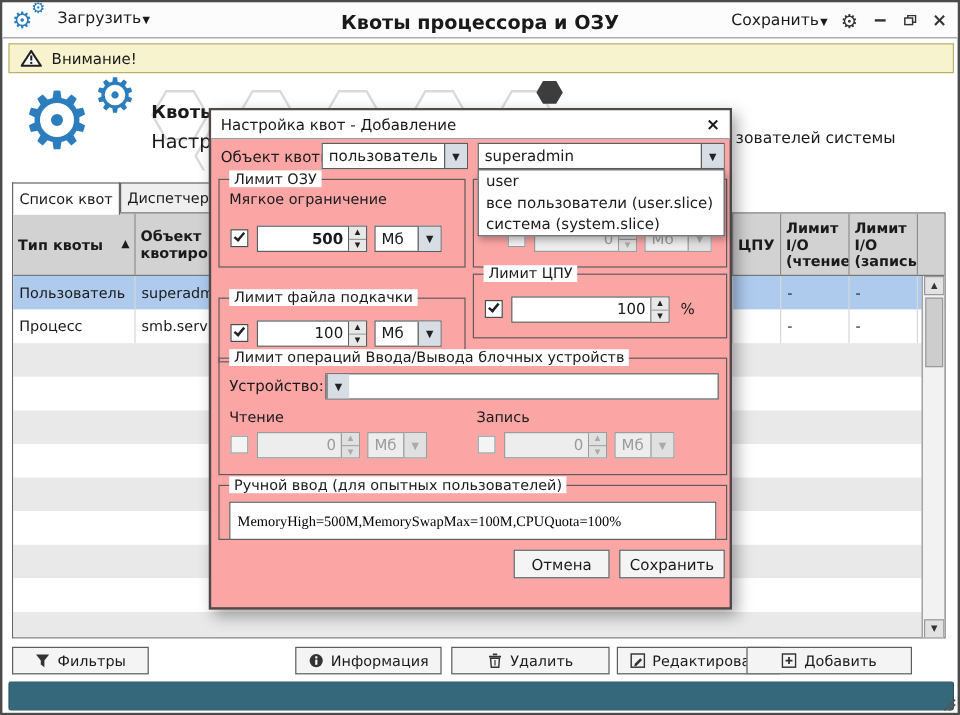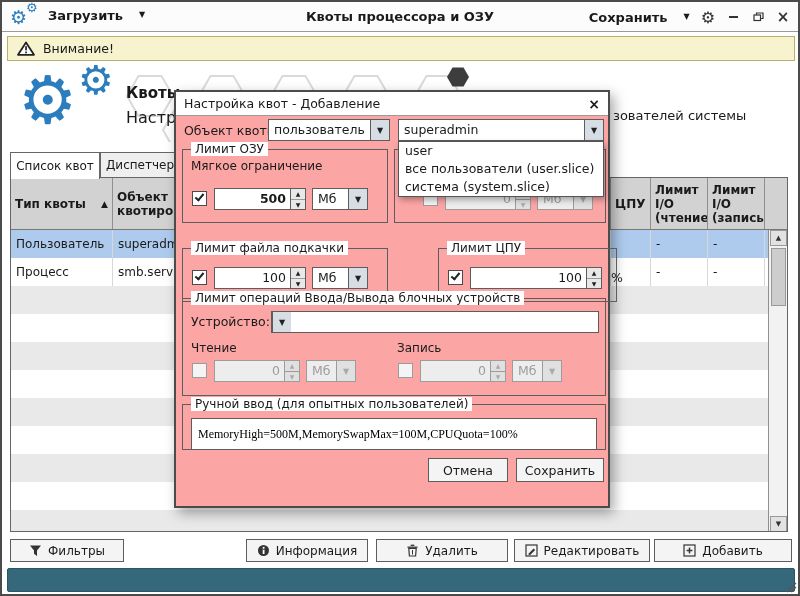--- a/index.html
+++ b/index.html
@@ -5,24 +5,24 @@
 *{margin:0;padding:0;box-sizing:border-box}
 html,body{width:800px;height:596px}
 body{font-family:"DejaVu Sans",sans-serif;font-size:12px;color:#1a1a1a;background:#fff;position:relative;overflow:hidden}
 .window{position:absolute;inset:0;border:2px solid #4b4b4b;background:#fff;overflow:hidden}
 
 
 .titlebar{position:absolute;left:0;top:0;right:0;height:30px;background:#fcfcfc;border-bottom:1px solid #9a9a9a}
 .applogo{position:absolute;left:8px;top:2px;width:36px;height:26px}
 .applogo .g1{position:absolute;left:0;top:2px;font-size:19px;color:#2b7dbe}
 .applogo .g2{position:absolute;left:16px;top:-4px;font-size:13px;color:#2b7dbe}
-.menu-btn{display:flex;align-items:flex-start;gap:16px;font-size:13px;font-weight:bold;cursor:default}
+.menu-btn{display:flex;align-items:center;gap:1px;font-size:13px;font-weight:normal;cursor:default}
 .load-btn{position:absolute;left:46px;top:6px}
 .caret{font-size:8px;margin-top:2px}
-.tb-title{position:absolute;left:50%;top:7px;transform:translateX(-50%);font-size:13px;font-weight:bold;white-space:nowrap}
+.tb-title{position:absolute;left:50%;top:7px;transform:translateX(-50%);font-size:16px;font-weight:bold;white-space:nowrap}
 .tb-right{position:absolute;right:8px;top:0;height:30px;display:flex;align-items:center;gap:11px}
 .tb-gear{font-size:16px;color:#333}
 .winbtn{display:flex;align-items:center;justify-content:center;width:14px;height:16px;font-size:13px;color:#333}
 .min-icon{width:9px;height:2px;background:#333;display:inline-block}
 .closebtn{font-size:15px;font-weight:bold}
 
 
 .warnbar{position:absolute;left:5px;top:34px;width:788px;height:25px;background:#f7f3cf;border:1px solid #b8b06b;display:flex;align-items:center;gap:8px;padding-left:9px;font-size:12.5px}
 
 
@@ -242,21 +242,21 @@
       </svg>
     <span>Удалить</span>
   </div>
   <div class="fbtn" style="left:512px;width:136px;">
     <svg width="13" height="13">
         <rect x="1" y="1" width="11" height="11" fill="none" stroke="#333" stroke-width="1.2"></rect>
         <path d="M4 9.2 l4.6-4.6 1.5 1.5-4.6 4.6-2 .5z" fill="#333"></path>
       </svg>
     <span>Редактировать</span>
   </div>
-  <div class="fbtn" style="left:652px;width:138px;text-align:right;">
+  <div class="fbtn" style="left:620px;width:138px;text-align:right;">
     <svg width="13" height="13">
         <rect x="1" y="1" width="11" height="11" fill="none" stroke="#333" stroke-width="1.2"></rect>
         <line x1="6.5" y1="3.6" x2="6.5" y2="9.4" stroke="#333" stroke-width="1.5"></line>
         <line x1="3.6" y1="6.5" x2="9.4" y2="6.5" stroke="#333" stroke-width="1.5"></line>
       </svg>
     <span>Добавить</span>
   </div>
 
   <div class="statusbar"></div>
   <svg class="grip" width="12" height="12">
@@ -341,21 +341,21 @@
           </span>
       </div>
       <div class="combo" style="left:129px;top:18px;width:56px;">
         <span class="cval">Мб</span>
         <span class="cbtn">
             <i>▼</i>
           </span>
       </div>
     </div>
 
-    <div class="fs" style="left:218px;top:156px;width:179px;height:54px;margin-left:44px;">
+    <div class="fs" style="left:218px;top:136px;width:212px;height:54px;">
       <span class="legend">Лимит ЦПУ</span>
       <span class="checkbox" style="left:9px;top:21px;">
           <span class="tick"></span>
         </span>
       <div class="spin" style="left:31px;top:18px;width:132px;">
         <span class="snum">100</span>
         <span class="sarrows">
             <span>▲</span>
             <span>▼</span>
           </span>

